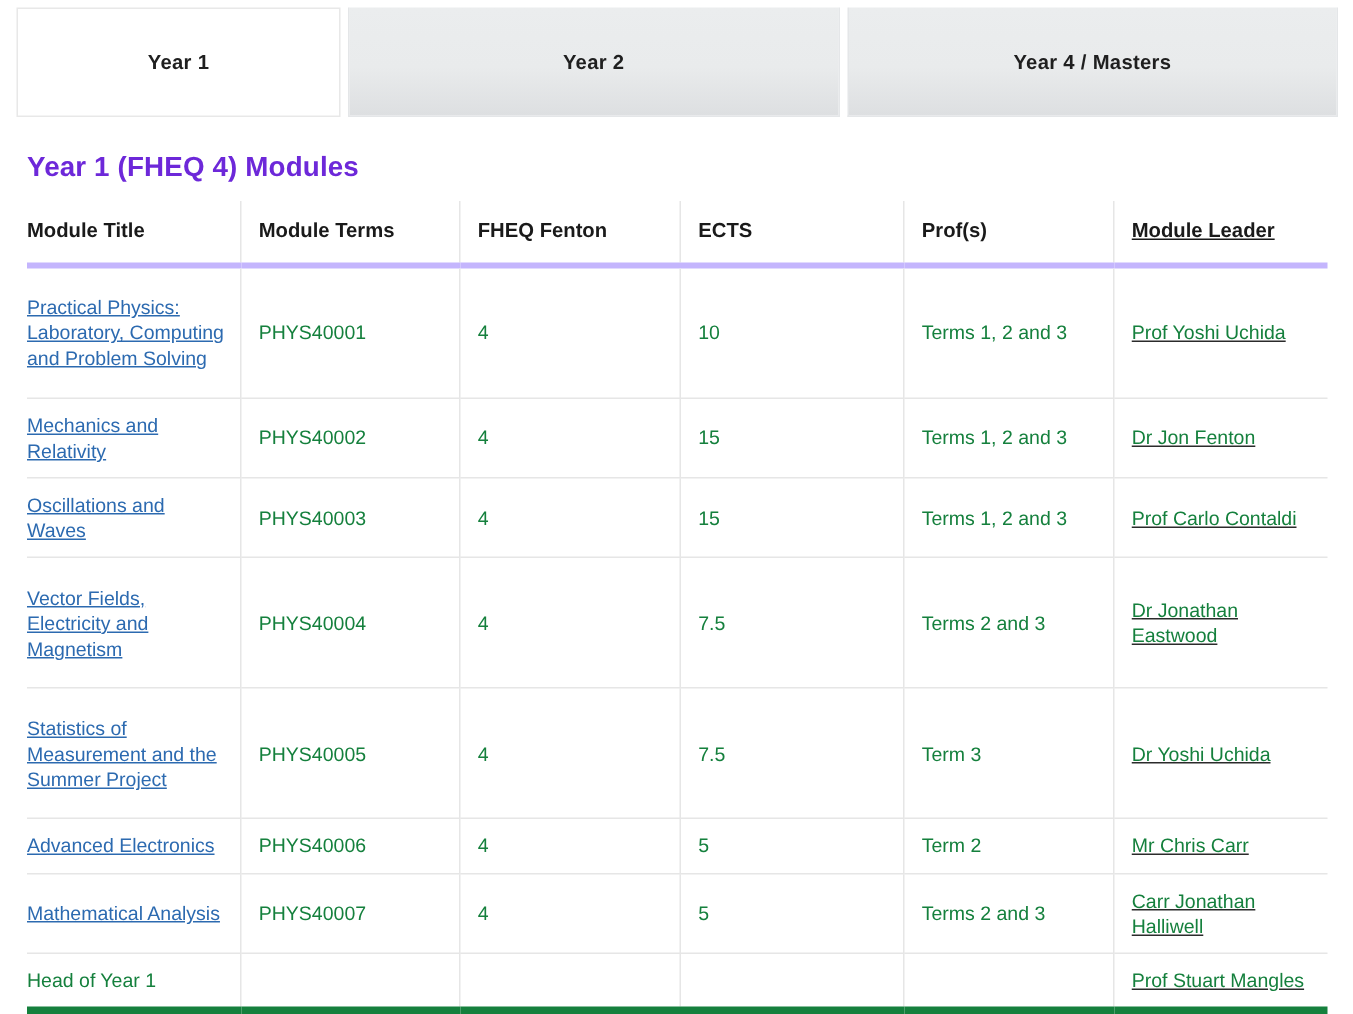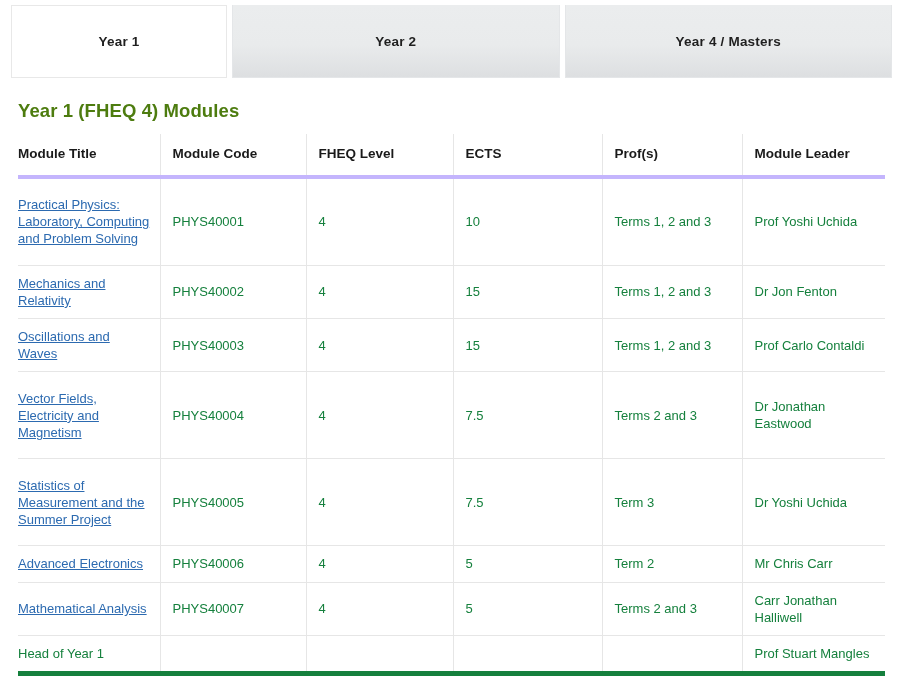--- a/index.html
+++ b/index.html
@@ -50,21 +50,21 @@
     color: #1f1f1f;
   }
 
   
   .page-heading {
     position: absolute;
     left: 18px;
     top: 100px;
     font-size: 18.5px;
     font-weight: bold;
-    color: #4d7c0f;
+    color: #6d28d9;
     letter-spacing: 0.1px;
     text-align: right;
   }
 
   
   .modules-table {
     position: absolute;
     left: 18px;
     top: 134px;
     width: 867px;
@@ -78,20 +78,21 @@
     vertical-align: middle;
     padding: 9px 10px 9px 0;
     border-bottom: 1px solid #e6e6e6;
     border-right: 1px solid #e6e6e6;
     color: #2b2b2b;
     line-height: 1.32;
   }
   .modules-table th:last-child,
   .modules-table td:last-child {
     border-right: none;
+    text-decoration: underline;
   }
   .modules-table th {
     font-weight: bold;
     font-size: 13.5px;
     color: #1a1a1a;
     padding-top: 11px;
     padding-bottom: 12px;
     border-bottom: 4px solid #c4b5fd;
   }
   .modules-table td:not(:first-child),
@@ -138,22 +139,22 @@
     <col class="col-title">
       <col class="col-code">
       <col class="col-fheq">
     <col class="col-ects">
       <col class="col-term">
       <col class="col-leader">
   </colgroup>
   <thead>
     <tr id="thead-row">
         <th>Module Title</th>
-        <th>Module Code</th>
-        <th>FHEQ Level</th>
+        <th>Module Terms</th>
+        <th>FHEQ Fenton</th>
         <th>ECTS</th>
         <th>Prof(s)</th>
         <th>Module Leader</th>
       </tr>
   </thead>
   <tbody id="tbody">
       <tr class="tall-row">
         <td><span class="module-link">Practical Physics: Laboratory, Computing and Problem Solving</span></td>
         <td><span class="plain-cell">PHYS40001</span></td>
         <td><span class="plain-cell">4</span></td>

